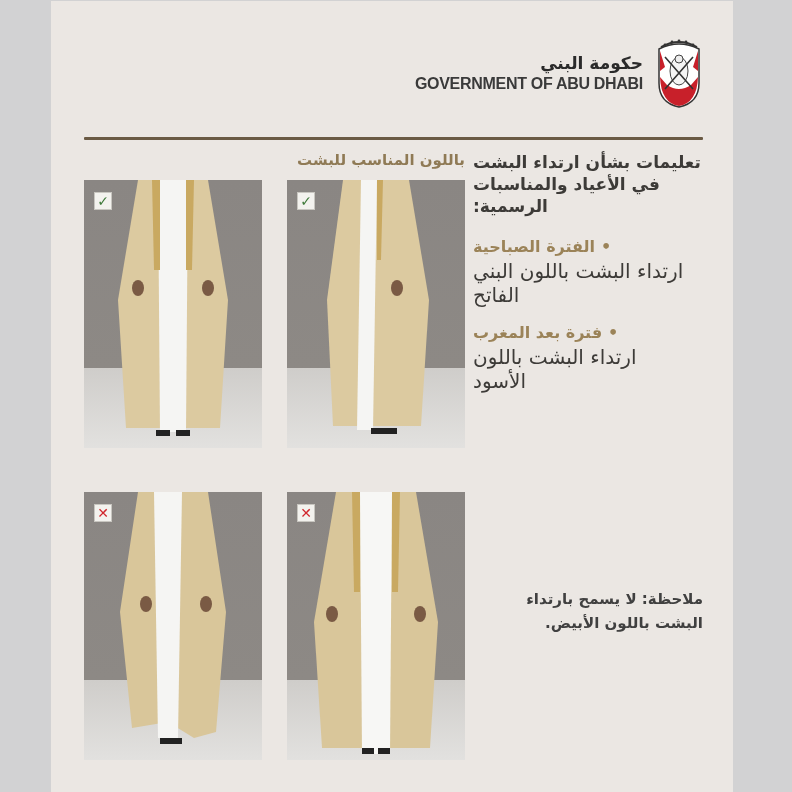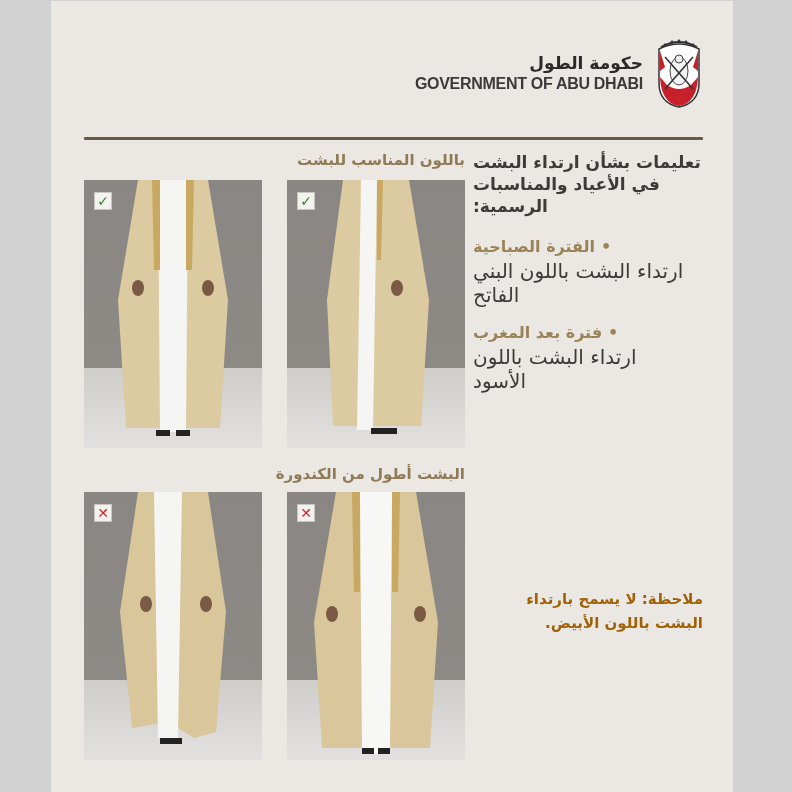--- a/index.html
+++ b/index.html
@@ -18,21 +18,21 @@
     .divider { position: absolute; left: 33px; right: 30px; top: 136px; height: 3px; background: #6a5a44; border-radius: 1px; }
 
     
     .rtl-col { position: absolute; right: 30px; top: 150px; width: 230px; direction: rtl; text-align: left; }
     .main-title { font-size: 17px; font-weight: bold; color: #3d3b38; line-height: 22px; }
     .bullets { margin-top: 18px; }
     .bullet { margin-bottom: 14px; }
     .bullet-head { font-size: 16px; font-weight: bold; color: #9b8358; line-height: 24px; }
     .bullet-head .dot { color: #9b8358; margin-left: 6px; }
     .bullet-body { font-size: 20px; color: #3d3b38; line-height: 24px; padding-right: 14px; }
-    .note { position: absolute; right: 30px; top: 586px; width: 230px; direction: rtl; text-align: right; font-size: 15px; font-weight: bold; color: #a16207; line-height: 24px; }
+    .note { position: absolute; right: 30px; top: 586px; width: 230px; direction: rtl; text-align: right; font-size: 15px; font-weight: bold; color: #404040; line-height: 24px; }
 
     
     .section-title { position: absolute; direction: rtl; text-align: right; font-size: 15px; font-weight: bold; color: #8f7a55; }
     .photo {
       position: absolute; width: 178px; height: 268px; overflow: hidden;
       background: linear-gradient(to bottom, #8a8683 0%, #8d8985 70%, #b8b5b2 72%, #d4d2cf 100%);
     }
     .floor { position: absolute; left: 0; right: 0; bottom: 0; height: 30%; background: linear-gradient(to bottom, #cfcdca, #e2e1df); }
     .figure { position: absolute; left: 50%; transform: translateX(-50%); top: 0; }
     .badge {
@@ -43,21 +43,21 @@
     .badge.ok { color: #3f7a3a; }
     .badge.bad { color: #d0252b; }
   </style>
 </head>
 <body>
 
 <div class="card">
 
   <div class="logo-wrap">
     <div class="logo-text">
-      <div class="logo-ar">حكومة الطول</div>
+      <div class="logo-ar">حكومة البني</div>
       <div class="logo-en">GOVERNMENT OF ABU DHABI</div>
     </div>
     <svg class="emblem" viewBox="0 0 56 72">
       <path d="M8 12 Q28 2 48 12 L48 46 Q48 66 28 70 Q8 66 8 46 Z" fill="#ffffff" stroke="#333" stroke-width="1.5"></path>
       <path d="M9 40 Q10 66 28 69 Q46 66 47 40 L40 48 Q28 56 16 48 Z" fill="#c8202a"></path>
       <path d="M9 14 L14 30 L9 34 Z" fill="#c8202a"></path>
       <path d="M47 14 L42 30 L47 34 Z" fill="#c8202a"></path>
       <ellipse cx="28" cy="34" rx="9" ry="14" fill="#f4f4f4" stroke="#444" stroke-width="1"></ellipse>
       <circle cx="28" cy="22" r="4" fill="#eee" stroke="#444" stroke-width="1"></circle>
       <path d="M14 20 L42 52 M42 20 L14 52" stroke="#333" stroke-width="1.6"></path>
@@ -81,21 +81,20 @@
       </div>
       <div class="bullet">
         <div class="bullet-head"><span class="dot">•</span><span>فترة بعد المغرب</span></div>
         <div class="bullet-body">ارتداء البشت باللون الأسود</div>
       </div>
     </div>
   </div>
   <div class="note">ملاحظة: لا يسمح بارتداء البشت باللون الأبيض.</div>
 
   <div class="section-title" style="right:268px; top:150px;">باللون المناسب للبشت</div>
-  <div class="section-title" style="right:268px; top:464px;">البشت أطول من الكندورة</div>
 
   <div class="photo" style="left:33px; top:179px;">
     <div class="floor"></div>
     <svg class="figure" width="130" height="268" viewBox="0 0 130 268">
       <path d="M30 0 L100 0 L120 120 L112 248 L18 248 L10 120 Z" fill="#dccaa0"></path>
       <path d="M50 0 L80 0 L78 252 L52 252 Z" fill="#f5f5f3"></path>
       <path d="M44 0 L52 0 L52 90 L46 90 Z" fill="#c9a961"></path>
       <path d="M78 0 L86 0 L84 90 L78 90 Z" fill="#c9a961"></path>
       <ellipse cx="30" cy="108" rx="6" ry="8" fill="#7a5a44"></ellipse>
         <ellipse cx="100" cy="108" rx="6" ry="8" fill="#7a5a44"></ellipse>

